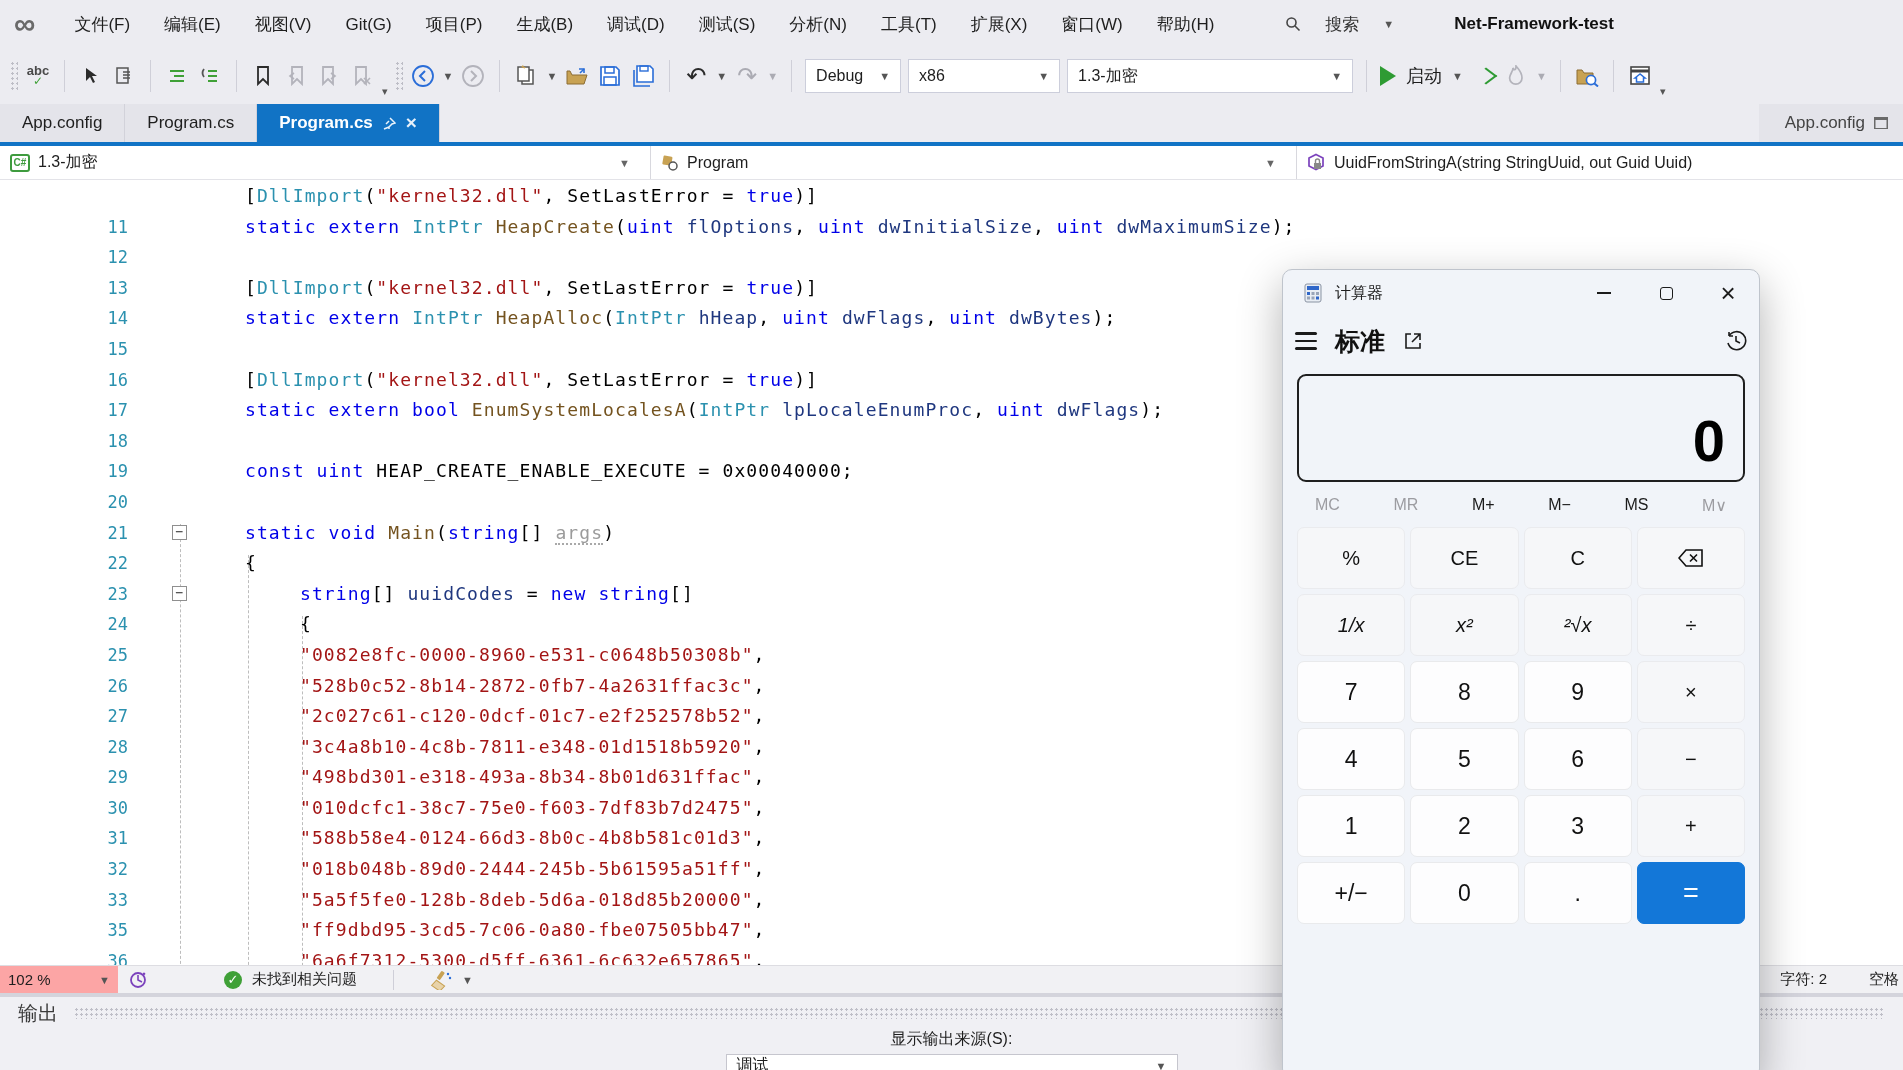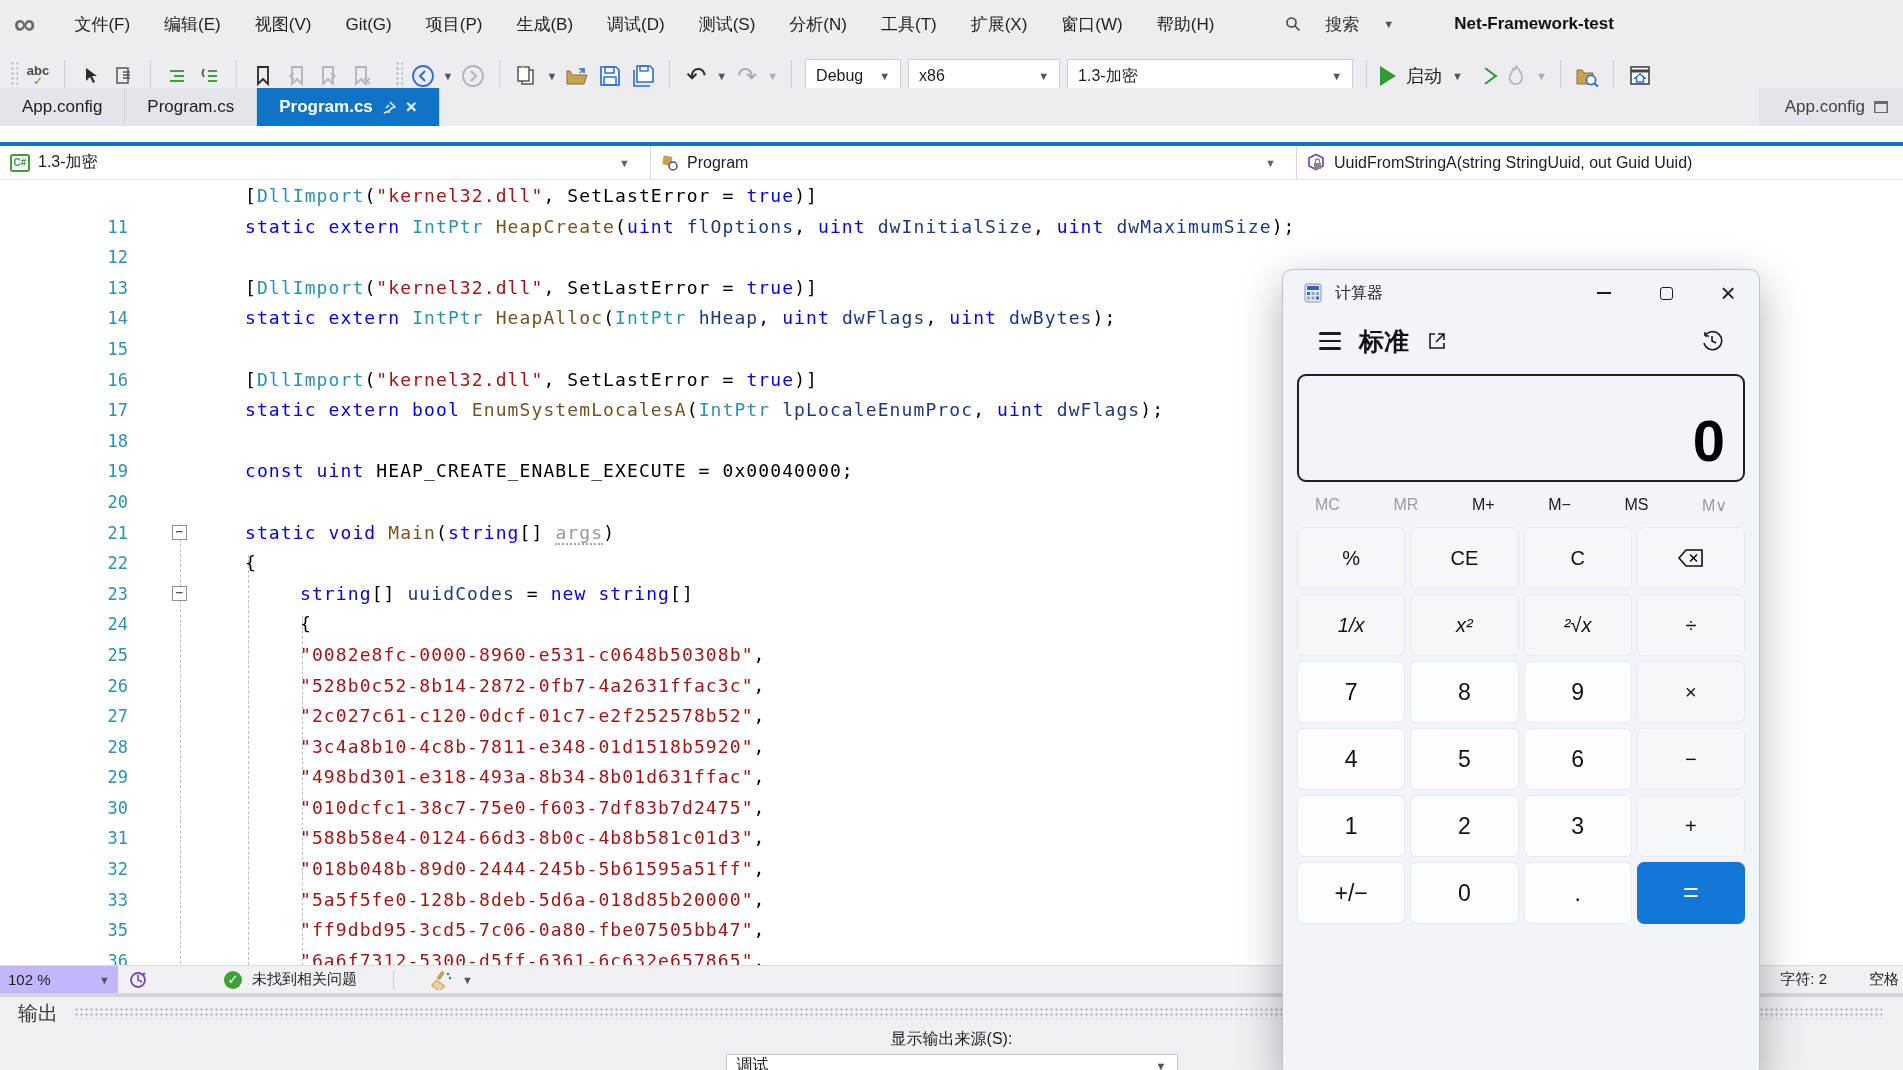--- a/index.html
+++ b/index.html
@@ -28,21 +28,21 @@
     background-size:5px 5px; }
   .combo { height:34px; background:#fff; border:1px solid #CCCEDB; display:flex; align-items:center;
     padding:0 10px; font-size:16px; gap:8px; }
   .combo .fill { flex:1; }
   .play-tri { width:0; height:0; border-left:16px solid #2E9B33; border-top:10px solid transparent; border-bottom:10px solid transparent; }
   .play-outline { width:14px; height:14px; border:2px solid #2E9B33; border-left:none; border-bottom:none;
     transform:rotate(45deg) skew(-8deg,-8deg); margin-left:6px; }
   .run-label { font-size:18px; color:#1e1e1e; margin:0 4px; }
 
   
-  .tabrow { position:absolute; left:0; top:88px; width:100%; height:38px; background:#ECECF1; display:flex; }
+  .tabrow { position:absolute; left:0; top:104px; width:100%; height:38px; background:#ECECF1; display:flex; }
   .tab { display:flex; align-items:center; gap:10px; padding:0 22px; font-size:17px;
     background:#E4E4EA; border-right:1px solid #D2D2DA; color:#1e1e1e; }
   .tab.active { background:#1173C5; color:#fff; font-weight:bold; }
   .tab .pin, .tab .x { font-size:15px; color:#E8F1FA; }
   .tab-right { position:absolute; right:0; top:0; height:38px; display:flex; align-items:center; gap:8px;
     padding:0 14px 0 26px; background:#E4E4EA; font-size:17px; color:#444; }
   .accentbar { position:absolute; left:0; top:142px; width:100%; height:4px; background:#1173C5; }
 
   
   .breadcrumb { position:absolute; left:0; top:146px; width:100%; height:34px; background:#fff;
@@ -67,21 +67,21 @@
   .c-pm{color:#1F377F;} .c-st{color:#A31515;} .c-pl{color:#000;}
   .c-gr{color:#9B9B9B; border-bottom:2px dotted #A9A9A9;}
   .foldbox { position:absolute; left:172px; top:7px; width:15px; height:15px; background:#fff;
     border:1px solid #8F8F8F; color:#333; font-size:13px; line-height:12px; text-align:center;
     font-family:"DejaVu Sans Mono",monospace; }
   .guide { position:absolute; width:0; border-left:1px dashed #BDBDBD; }
 
   
   .edstatus { position:absolute; left:0; top:965px; width:100%; height:28px; background:#F1F1F4;
     border-top:1px solid #DDDDE2; display:flex; align-items:center; font-size:15px; gap:10px; }
-  .zoombox { width:118px; height:100%; background:#c4b5fd; display:flex; align-items:center; padding:0 8px; gap:6px; }
+  .zoombox { width:118px; height:100%; background:#fca5a5; display:flex; align-items:center; padding:0 8px; gap:6px; }
   .zoombox .fill{flex:1;}
   .okcircle { width:18px; height:18px; border-radius:50%; background:#3FA037; color:#fff; font-size:13px;
     display:flex; align-items:center; justify-content:center; }
   .ed-right { margin-left:auto; display:flex; gap:42px; padding-right:4px; white-space:nowrap; }
 
   
   .splitter { position:absolute; left:0; top:993px; width:100%; height:4px; background:#D4D4DC; }
   .output { position:absolute; left:0; top:997px; width:100%; height:73px; background:#F0F0F4; }
   .out-title { display:flex; align-items:center; height:32px; padding:0 18px; gap:16px; font-size:20px; color:#3b3b3b; }
   .dots { flex:1; height:12px; background-image:radial-gradient(#BEBEC7 1.2px, transparent 1.3px); background-size:5px 5px; }
@@ -92,21 +92,21 @@
   .oicon { display:flex; align-items:center; justify-content:center; width:26px; height:26px; }
 
   
   .calc { position:absolute; left:1282px; top:269px; width:478px; height:810px; background:#F1F4F9;
     border:1px solid #BFC4CC; border-radius:10px; box-shadow:0 14px 44px rgba(0,0,0,.30); z-index:50; overflow:hidden; }
   .calc-title { display:flex; align-items:center; height:46px; padding:0 0 0 20px; gap:12px; font-size:16px; }
   .calc-controls { margin-left:auto; display:flex; height:100%; }
   .cbtn { width:62px; height:100%; display:flex; align-items:center; justify-content:center; font-size:20px; color:#1b1b1b; }
   .maxsq { width:13px; height:13px; border:1.6px solid #1b1b1b; border-radius:3px; }
   .minus { width:14px; border-top:2px solid #1b1b1b; }
-  .calc-mode { display:flex; align-items:center; height:50px; padding:0 36px; gap:18px; }
+  .calc-mode { display:flex; align-items:center; height:50px; padding:0 12px; gap:18px; }
   .hamb { display:flex; flex-direction:column; gap:5px; }
   .hamb span{ width:22px; height:2.4px; background:#1b1b1b; border-radius:2px;}
   .mode-label { font-size:25px; font-weight:bold; color:#111; }
   .calc-display { margin:8px 14px 2px; height:108px; border:2.5px solid #1F1F1F; border-radius:9px;
     display:flex; align-items:flex-end; justify-content:flex-end; padding:0 18px 10px 0; }
   .calc-display .val { font-size:58px; font-weight:bold; color:#000; line-height:1; }
   .mem-row { display:flex; justify-content:space-between; padding:12px 32px 8px; font-size:16px; }
   .mem { color:#1b1b1b; } .mem.dis { color:#9C9CA1; }
   .keys { display:grid; grid-template-columns:repeat(4,1fr); grid-auto-rows:62px; gap:5px; margin:4px 14px 0; }
   .key { display:flex; align-items:center; justify-content:center; border-radius:7px; font-size:20px;

